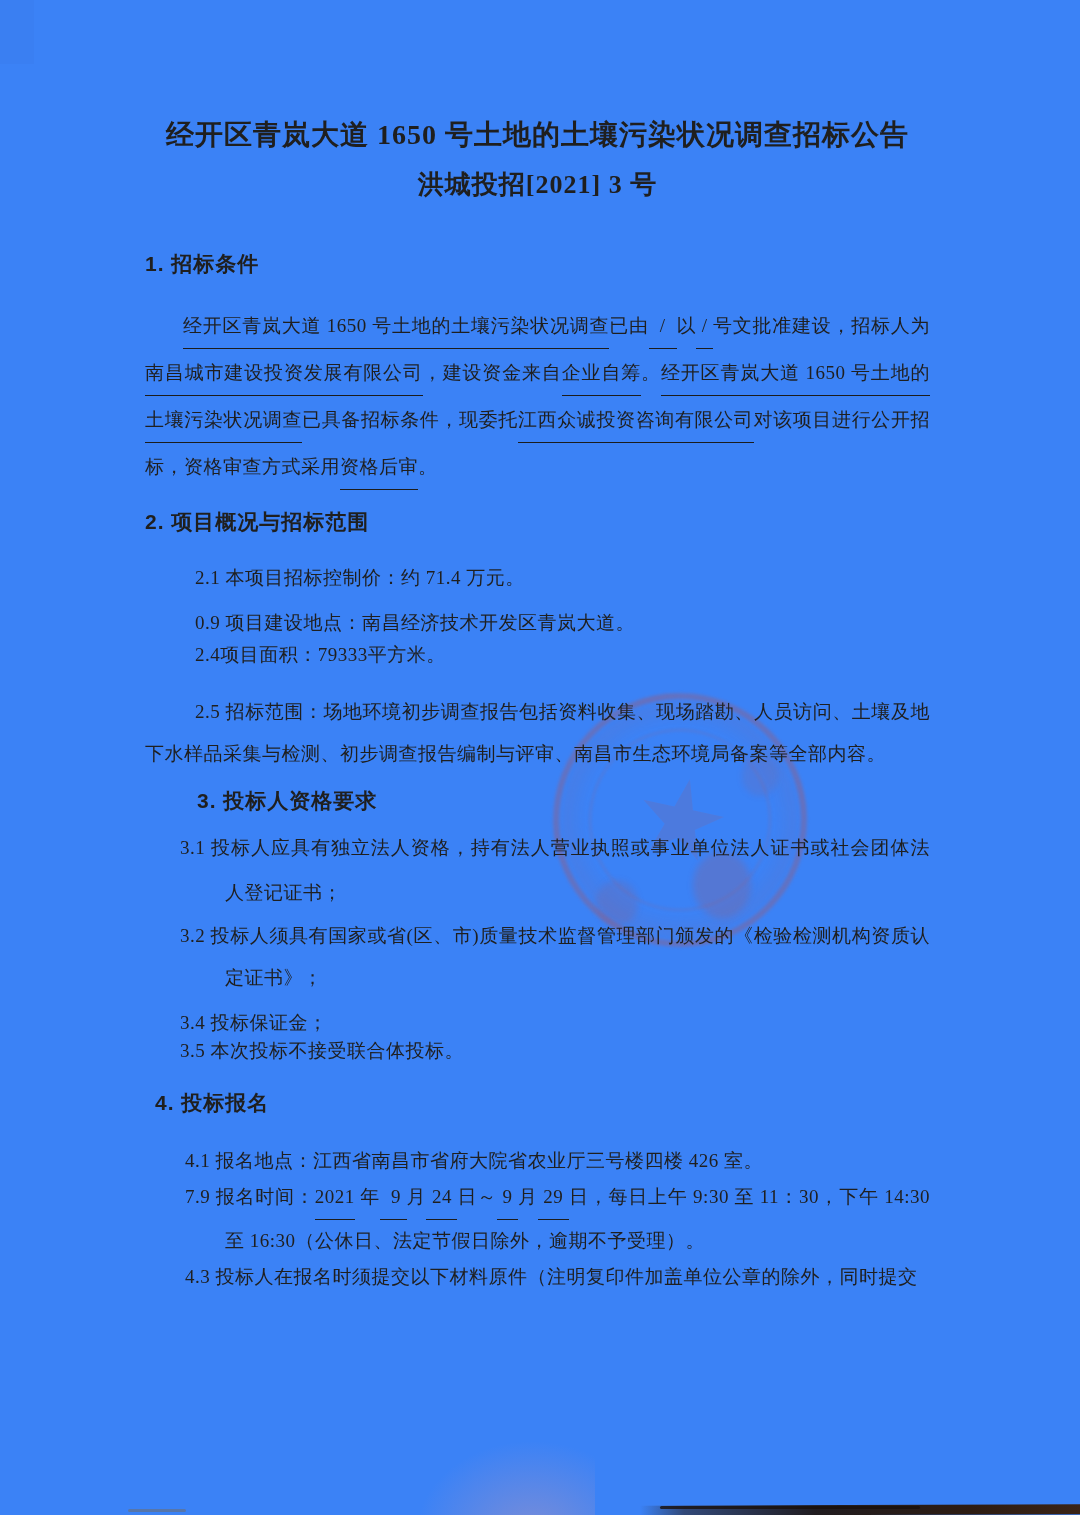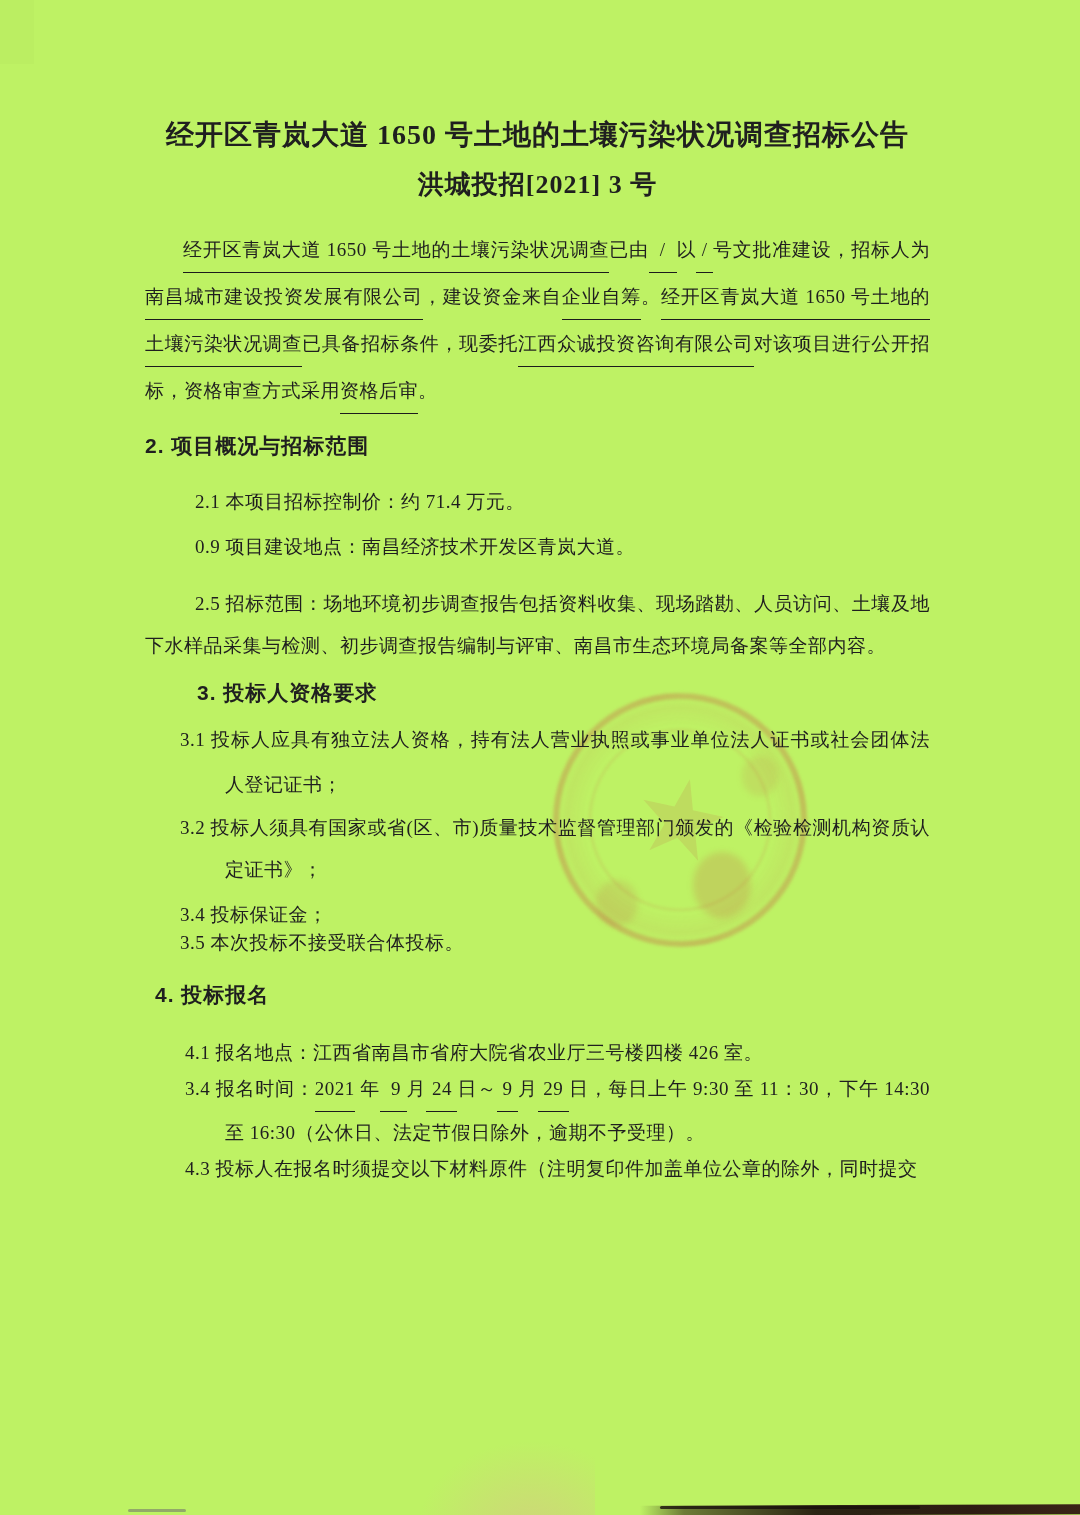--- a/index.html
+++ b/index.html
@@ -1,19 +1,19 @@
 <!DOCTYPE html>
 <html><head>
 <meta charset="utf-8">
 <style>
   html,body{margin:0;padding:0;background:#ffffff;}
   .page{
     position:relative;
     width:1080px;height:1515px;
-    background:#bef264;
+    background:#3b82f6;
     overflow:hidden;
     font-family:"Liberation Serif","DejaVu Serif",serif;
     color:#1f1f1f;
   }
   .corner-shade{
     position:absolute;left:0;top:0;width:34px;height:64px;
     background:rgba(0,0,0,0.015);
   }
   .doc{
     position:absolute;left:145px;top:116px;width:785px;
@@ -127,36 +127,38 @@
   <div class="seal-star"></div>
   <div class="seal-blob blob1"></div>
   <div class="seal-blob blob2"></div>
   <div class="seal-blob blob3"></div>
 
   <div class="doc">
 
     <div class="title">经开区青岚大道 1650 号土地的土壤污染状况调查招标公告</div>
     <div class="title-sub">洪城投招[2021] 3 号</div>
 
+    <div class="h-sec h1m">1. 招标条件</div>
     <p class="p-s1"><span class="u">经开区青岚大道 1650 号土地的土壤污染状况调查</span><span>已由</span><span class="u">&nbsp;&nbsp;/&nbsp;&nbsp;</span><span>以</span><span class="u">&nbsp;/&nbsp;</span><span>号文批准建设，招标人为</span><span class="u">南昌城市建设投资发展有限公司</span><span>，建设资金来自</span><span class="u">企业自筹</span><span>。</span><span class="u">经开区青岚大道 1650 号土地的土壤污染状况调查</span><span>已具备招标条件，现委托</span><span class="u">江西众诚投资咨询有限公司</span><span>对该项目进行公开招标，资格审查方式采用</span><span class="u">资格后审</span><span>。</span></p>
 
     <div class="h-sec h2m">2. 项目概况与招标范围</div>
     <p class="s2-item mt28">2.1 本项目招标控制价：约 71.4 万元。</p>
     <p class="s2-item mt17">0.9 项目建设地点：南昌经济技术开发区青岚大道。</p>
+    <p class="s2-item mt4">2.4项目面积：79333平方米。</p>
     <p class="s2-item-25">2.5 招标范围：场地环境初步调查报告包括资料收集、现场踏勘、人员访问、土壤及地下水样品采集与检测、初步调查报告编制与评审、南昌市生态环境局备案等全部内容。</p>
 
     <div class="h-sec h3m">3. 投标人资格要求</div>
     <p class="s3-wrap mt10">3.1 投标人应具有独立法人资格，持有法人营业执照或事业单位法人证书或社会团体法人登记证书；</p>
     <p class="s3-wrap lh42 mt0">3.2 投标人须具有国家或省(区、市)质量技术监督管理部门颁发的《检验检测机构资质认定证书》；</p>
     <p class="s3-single mt10">3.4 投标保证金；</p>
     <p class="s3-single mt15">3.5 本次投标不接受联合体投标。</p>
 
     <div class="h-sec h4m">4. 投标报名</div>
     <p class="s4-item mt30">4.1 报名地点：江西省南昌市省府大院省农业厅三号楼四楼 426 室。</p>
-    <p class="s4-item s4-two mt15"><span>3.4 报名时间：</span><span class="u">2021</span><span> 年</span><span class="u">&nbsp;&nbsp;9&nbsp;</span><span>月</span><span class="u">&nbsp;24&nbsp;</span><span>日～</span><span class="u">&nbsp;9&nbsp;</span><span>月</span><span class="u">&nbsp;29&nbsp;</span><span>日，每日上午 9:30 至 11：30，下午 14:30 至 16:30（公休日、法定节假日除外，逾期不予受理）。</span></p>
+    <p class="s4-item s4-two mt15"><span>7.9 报名时间：</span><span class="u">2021</span><span> 年</span><span class="u">&nbsp;&nbsp;9&nbsp;</span><span>月</span><span class="u">&nbsp;24&nbsp;</span><span>日～</span><span class="u">&nbsp;9&nbsp;</span><span>月</span><span class="u">&nbsp;29&nbsp;</span><span>日，每日上午 9:30 至 11：30，下午 14:30 至 16:30（公休日、法定节假日除外，逾期不予受理）。</span></p>
     <p class="s4-item mt0">4.3 投标人在报名时须提交以下材料原件（注明复印件加盖单位公章的除外，同时提交</p>
 
   </div>
 
   <div class="blush"></div>
   <div class="edge-dark"></div>
   <div class="edge-dark2"></div>
   <div class="smudge"></div>
 
 </div>

